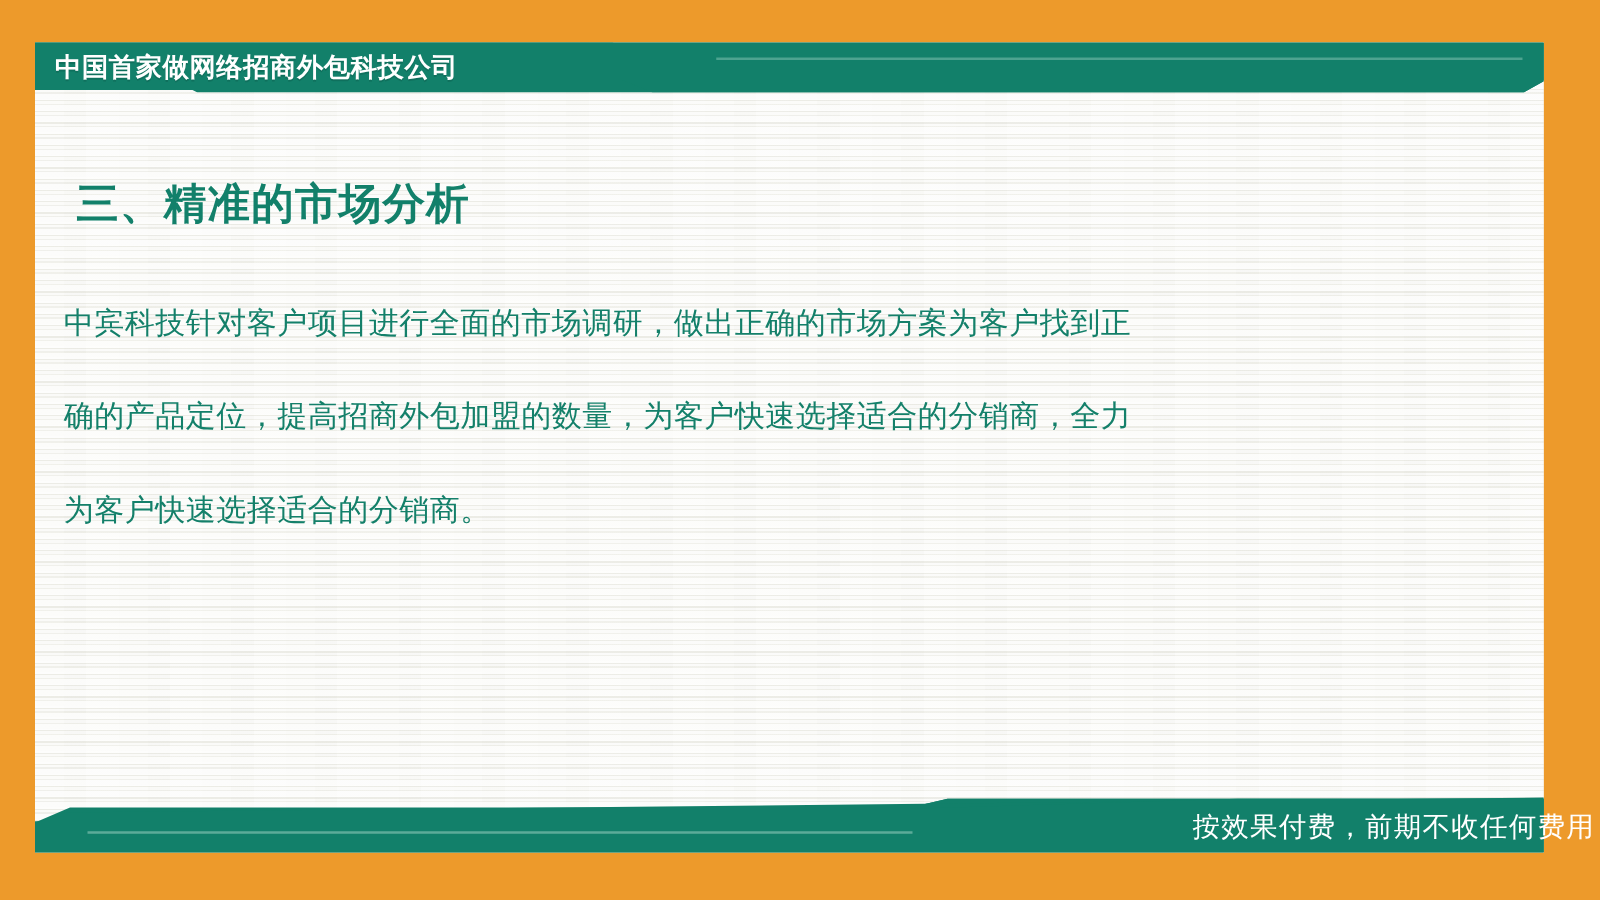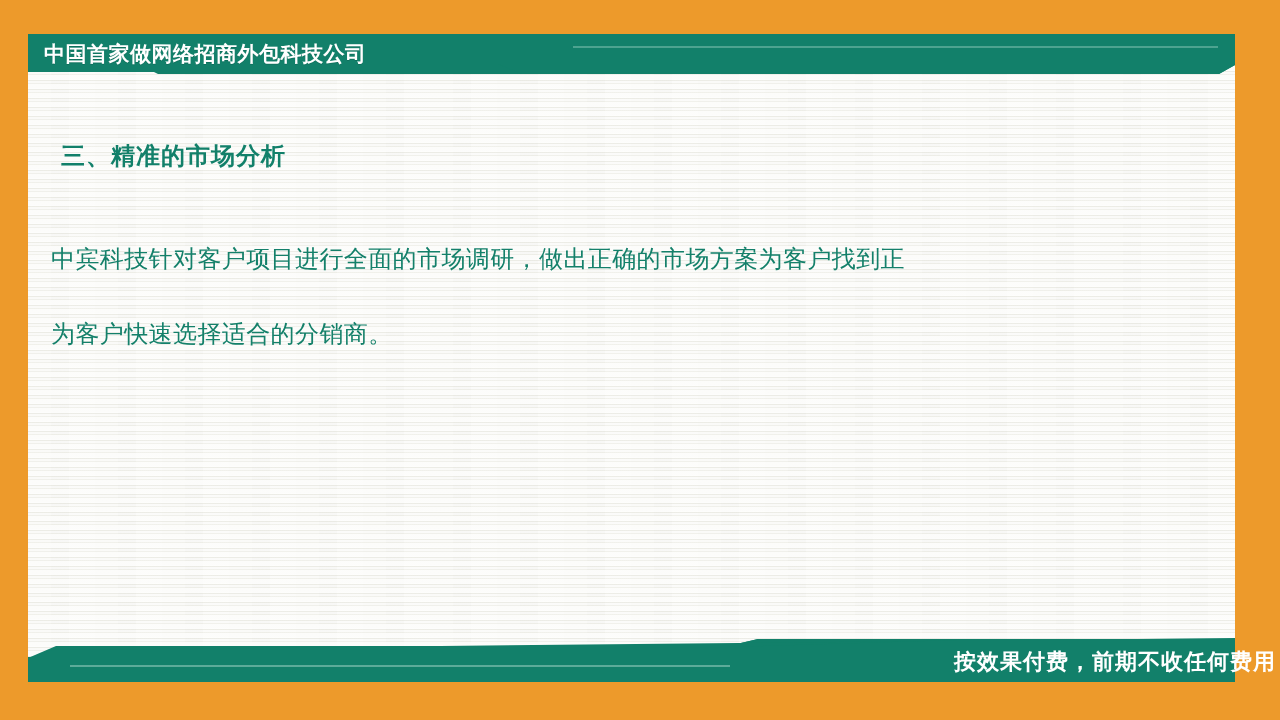--- a/index.html
+++ b/index.html
@@ -87,21 +87,21 @@
     left: 28px;
     top: 74px;
     width: 1207px;
     height: 560px;
   }
   .section-heading {
     position: absolute;
     left: 33px;
     top: 66px;
     color: #12806A;
-    font-size: 24px;
+    font-size: 34px;
     font-weight: bold;
     letter-spacing: 1px;
     white-space: nowrap;
   }
   .body-copy {
     position: absolute;
     left: 23px;
     top: 148px;
     width: 1150px;
     color: #14806A;
@@ -126,21 +126,21 @@
   .footer-ribbon svg { display: block; }
   .footer-text {
     position: absolute;
     right: 48px;
     top: 645px;
     height: 34px;
     display: flex;
     align-items: center;
     color: #ffffff;
     font-size: 22px;
-    font-weight: bold;
+    font-weight: normal;
     letter-spacing: 1px;
     white-space: nowrap;
   }
 </style>
 </head>
 <body>
 
 <div class="slide">
 
   <div class="paper">
@@ -158,20 +158,21 @@
       <rect x="545" y="12" width="645" height="2" fill="#58A997" opacity="0.85"></rect>
     </svg>
   </div>
   <div class="header-title">中国首家做网络招商外包科技公司</div>
 
   <div class="content">
     <div class="section-heading">三、精准的市场分析</div>
 
     <div class="body-copy">
       <span class="line">中宾科技针对客户项目进行全面的市场调研，做出正确的市场方案为客户找到正</span>
+      <span class="line">确的产品定位，提高招商外包加盟的数量，为客户快速选择适合的分销商，全力</span>
       <span class="line">为客户快速选择适合的分销商。</span>
     </div>
   </div>
 
   <div class="footer-ribbon">
     <svg width="1207" height="48" viewBox="0 0 1207 48" xmlns="http://www.w3.org/2000/svg">
 
       <path d="M962,5 L1207,5 L1207,48 L0,48 L0,24 L28,12 L700,12 L730,5 Z" fill="#12806A"></path>
       <path d="M0,23 L700,12 L730,5 L962,5 L1207,5 L1207,48 L0,48 Z" fill="#12806A"></path>
       <path d="M24,16 L1207,4 L1207,48 L0,48 L0,25 Z" fill="#12806A"></path>

